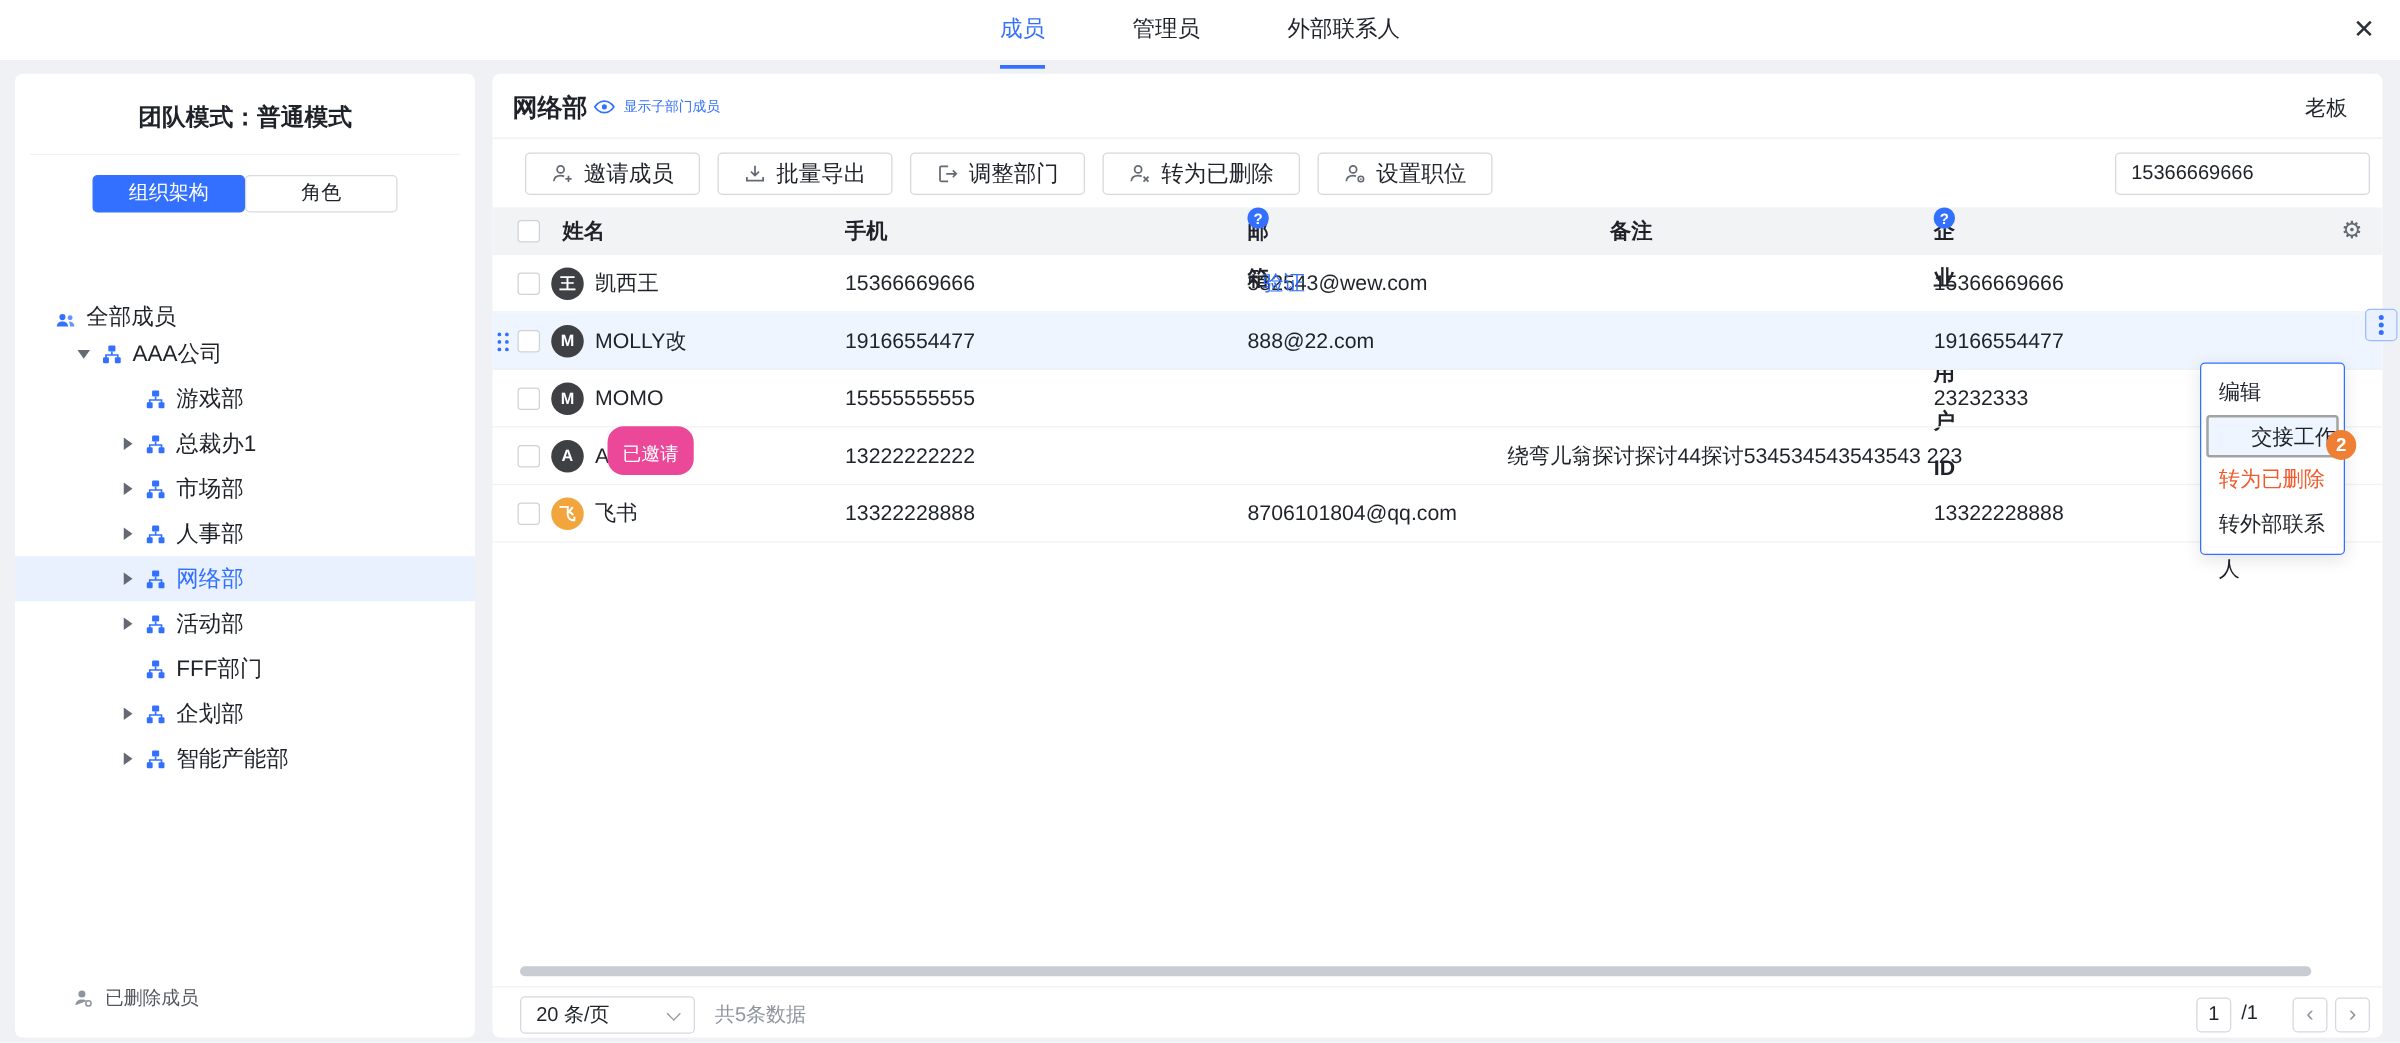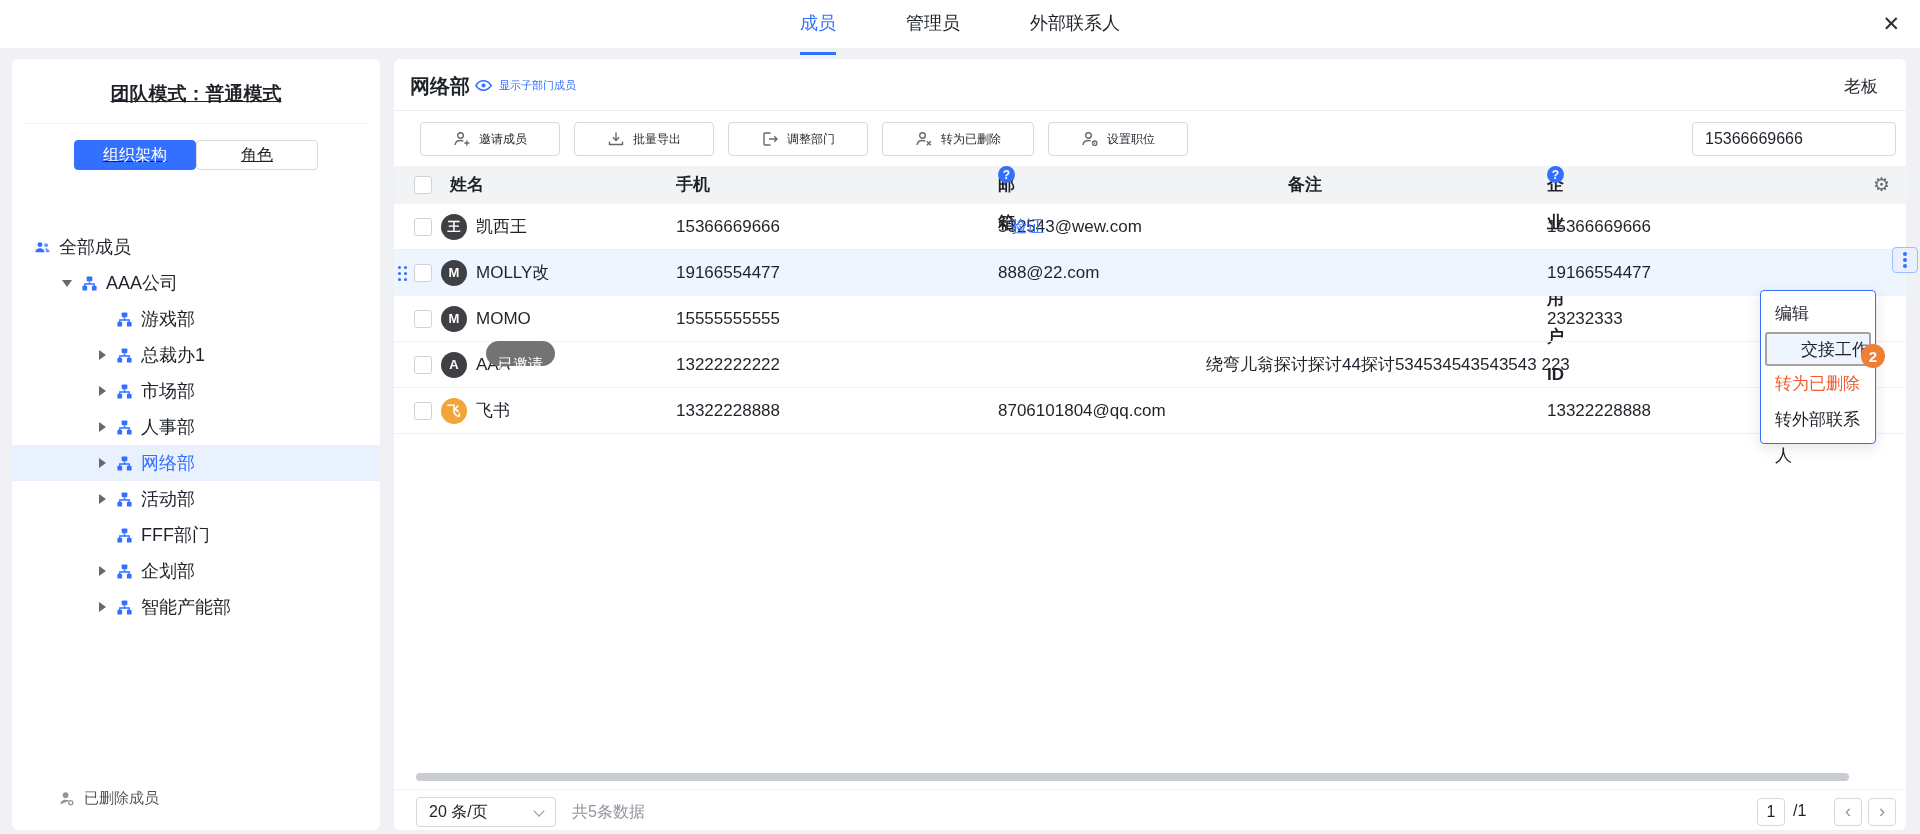--- a/index.html
+++ b/index.html
@@ -7,70 +7,70 @@
   body { background:#f0f1f5; font-family:"Liberation Sans","DejaVu Sans",sans-serif; color:#1f2329; position:relative; }
 
   
   .topbar { position:absolute; left:0; top:0; width:1920px; height:49px; background:#fff; border-bottom:1px solid #eff0f2; z-index:5; }
   .tabs { position:absolute; left:800px; top:0; height:49px; display:flex; gap:70px; }
   .tab { height:55px; line-height:47px; font-size:18px; color:#1f2329; border-bottom:3px solid transparent; cursor:pointer; white-space:nowrap; }
   .tab.active { color:#3370ff; border-bottom-color:#3370ff; }
   .close-x { position:absolute; right:20px; top:12px; font-size:21px; color:#2b2f36; cursor:pointer; line-height:24px; }
 
   
-  .side-card { position:absolute; left:12px; top:59px; width:368px; height:771px; background:#fff; border-radius:6px;text-decoration:underline; }
+  .side-card { position:absolute; left:12px; top:59px; width:368px; height:771px; background:#fff; border-radius:6px; }
   .side-title { text-align:center; font-size:19px; font-weight:bold; padding-top:22px; }
   .side-divider { border-top:1px solid #f0f1f3; margin:16px 12px 0 12px; }
   .mode-btns { display:flex; justify-content:center; margin-top:16px; }
   .mode-btn { width:122px; height:30px; border-radius:4px; font-size:16px; text-align:center; line-height:28px; cursor:pointer; }
   .mode-btn.on { background:#3370ff; color:#fff; border:1px solid #3370ff; line-height:28px; }
   .mode-btn.off { background:#fff; color:#1f2329; border:1px solid #d8dadd; }
   .tree { position:absolute; left:0; top:170px; width:368px; }
   .titem { height:36px; display:flex; align-items:center; font-size:18px; cursor:pointer; position:relative; }
   .titem.selected { background:#e8f1fd; color:#3370ff; }
-  .pl-all { padding-left:22px; } .pl-root { padding-left:49px; } .pl-sub { padding-left:84px; }
+  .pl-all { padding-left:32px;align-items:flex-end; } .pl-root { padding-left:49px; } .pl-sub { padding-left:84px; }
   .caret { width:12px; margin-right:8px; display:flex; align-items:center; justify-content:center; flex:0 0 12px; }
   .caret-r { width:0; height:0; border-left:7px solid #646a73; border-top:5px solid transparent; border-bottom:5px solid transparent; }
   .caret-d { width:0; height:0; border-top:7px solid #646a73; border-left:5px solid transparent; border-right:5px solid transparent; }
   .ticon { width:17px; height:17px; margin-right:8px; flex:0 0 17px; }
   .tmore { margin-left:42px; }
   .vdots, .vdots-sm { width:4px; height:4px; border-radius:50%; background:#3370ff; box-shadow:0 7px 0 #3370ff, 0 14px 0 #3370ff; margin-top:-14px; }
   .deleted-row { position:absolute; left:0; bottom:14px; width:368px; height:36px; display:flex; align-items:center; padding-left:46px; font-size:15px; color:#51565d; cursor:pointer; }
   .deleted-row .ticon { margin-right:9px; }
 
   
   .main-card { position:absolute; left:394px; top:59px; width:1512px; height:771px; background:#fff; border-radius:6px; }
   .m-header { position:relative; height:52px; border-bottom:1px solid #ecedef; }
   .dept-title { position:absolute; left:16px; top:14px; font-size:20px; font-weight:bold; }
   .show-sub { position:absolute; left:80px; top:17px; display:flex; align-items:center; gap:6px; color:#3370ff; font-size:11px; cursor:pointer; }
   .role-label { position:absolute; right:28px; top:16px; font-size:17px; color:#1f2329; }
 
   .toolbar { position:absolute; left:26px; top:63px; height:34px; display:flex; gap:14px; }
-  .tbtn { height:34px; border:1px solid #d5d8dc; border-radius:4px; background:#fff; display:flex; align-items:center; gap:8px; padding:0 32px; font-size:12px; color:#1f2329; cursor:pointer; white-space:nowrap; }
+  .tbtn { height:34px; border:1px solid #d5d8dc; border-radius:4px; background:#fff; display:flex; align-items:center; gap:8px; padding:0 20px; font-size:18px; color:#1f2329; cursor:pointer; white-space:nowrap; }
   .search-box { position:absolute; right:10px; top:63px; width:204px; height:34px; border:1px solid #d5d8dc; border-radius:4px; display:flex; align-items:center; }
   .search-box input { border:none; outline:none; flex:1; padding:0 8px 0 12px; font-size:16px; color:#1f2329; font-family:inherit; background:transparent; }
 
   .thead { position:absolute; left:0; top:107px; width:1512px; height:38px; background:#f2f3f5; font-size:17px; font-weight:bold; }
   .thead span { position:absolute; top:0; line-height:38px; display:flex; align-items:center; gap:6px; }
   .h-check { left:20px; top:10px !important; }
   .h-name { left:56px; } .h-phone { left:282px; } .h-email { left:604px; } .h-remark { left:894px; } .h-id { left:1153px; }
   .h-gear { right:16px; left:auto !important; color:#646a73; font-size:19px; font-weight:normal; cursor:pointer; }
   .qmark { width:17px; height:17px; border-radius:50%; background:#3370ff; color:#fff; font-size:12px; font-weight:bold; display:inline-flex; align-items:center; justify-content:center; cursor:pointer; }
 
   .trow { position:absolute; left:0; width:1512px; height:46px; border-bottom:1px solid #f0f1f3; font-size:17px; }
   .trow.hl { background:#eef5ff; }
   .trow span { position:absolute; line-height:46px; white-space:nowrap; }
   .cb { left:20px; top:14px; width:18px; height:18px; border:1px solid #d0d3d6; border-radius:3px; background:#fff; cursor:pointer; }
   .drag { position:absolute; left:4px; top:16px; width:9px; height:15px; }
   .drag i { display:block; width:3px; height:3px; border-radius:50%; background:#3370ff; box-shadow:6px 0 0 #3370ff, 0 6px 0 #3370ff, 6px 6px 0 #3370ff, 0 12px 0 #3370ff, 6px 12px 0 #3370ff; }
   .avatar { position:absolute; left:47px; top:10px; width:26px; height:26px; border-radius:50%; background:#3f4044; color:#fff; font-size:13px; font-weight:bold; display:flex; align-items:center; justify-content:center; }
   .avatar.gold { background:#f2a53c; }
   .c-name { left:82px; } .c-phone { left:282px; } .c-email { left:604px; } .c-remark { left:812px; } .c-id { left:1153px; }
   .verify-link { color:#3370ff; margin-left:12px; cursor:pointer; }
-  .invited-badge { display:inline-block; margin-left:10px; height:25px; line-height:25px; padding:0 12px; border-radius:13px; background:#737373; color:#fff; font-size:15px; vertical-align:middle; position:relative; top:-1px; }
+  .invited-badge { display:inline-block; margin-left:10px; height:39px; line-height:25px; padding:0 12px; border-radius:13px; background:#ec4899; color:#fff; font-size:15px; vertical-align:middle; position:relative; top:-1px; }
   .row-actions { position:absolute; right:14px; top:10px; display:flex; align-items:center; gap:8px; }
   .step-badge { width:24px; height:24px; border-radius:50%; background:#ee7f35; color:#fff; font-size:15px; font-weight:bold; display:flex; align-items:center; justify-content:center; }
   .more-box { width:26px; height:26px; border:1px solid #9dbcff; background:#e8f1fd; border-radius:4px; display:flex; align-items:center; justify-content:center; cursor:pointer; }
 
   
   .ctx-menu { position:absolute; left:1366px; top:231px; width:116px; background:#fff; border:1px solid #3370ff; border-radius:4px; box-shadow:0 4px 14px rgba(31,35,41,.12); z-index:9; padding:5px 0; }
   .ctx-item { height:36px; line-height:36px; padding-left:14px; font-size:17px; color:#1f2329; cursor:pointer; }
   .ctx-item.sel { margin:0 4px; padding-left:10px; border:2px solid #a3a3a3; background:#eef5ff; border-radius:3px; height:34px; line-height:32px; position:relative;text-align:right; }
   .ctx-item.danger { color:#f25a2e; }
   .ctx-badge { position:absolute; left:1467px; top:285px; z-index:10; }

